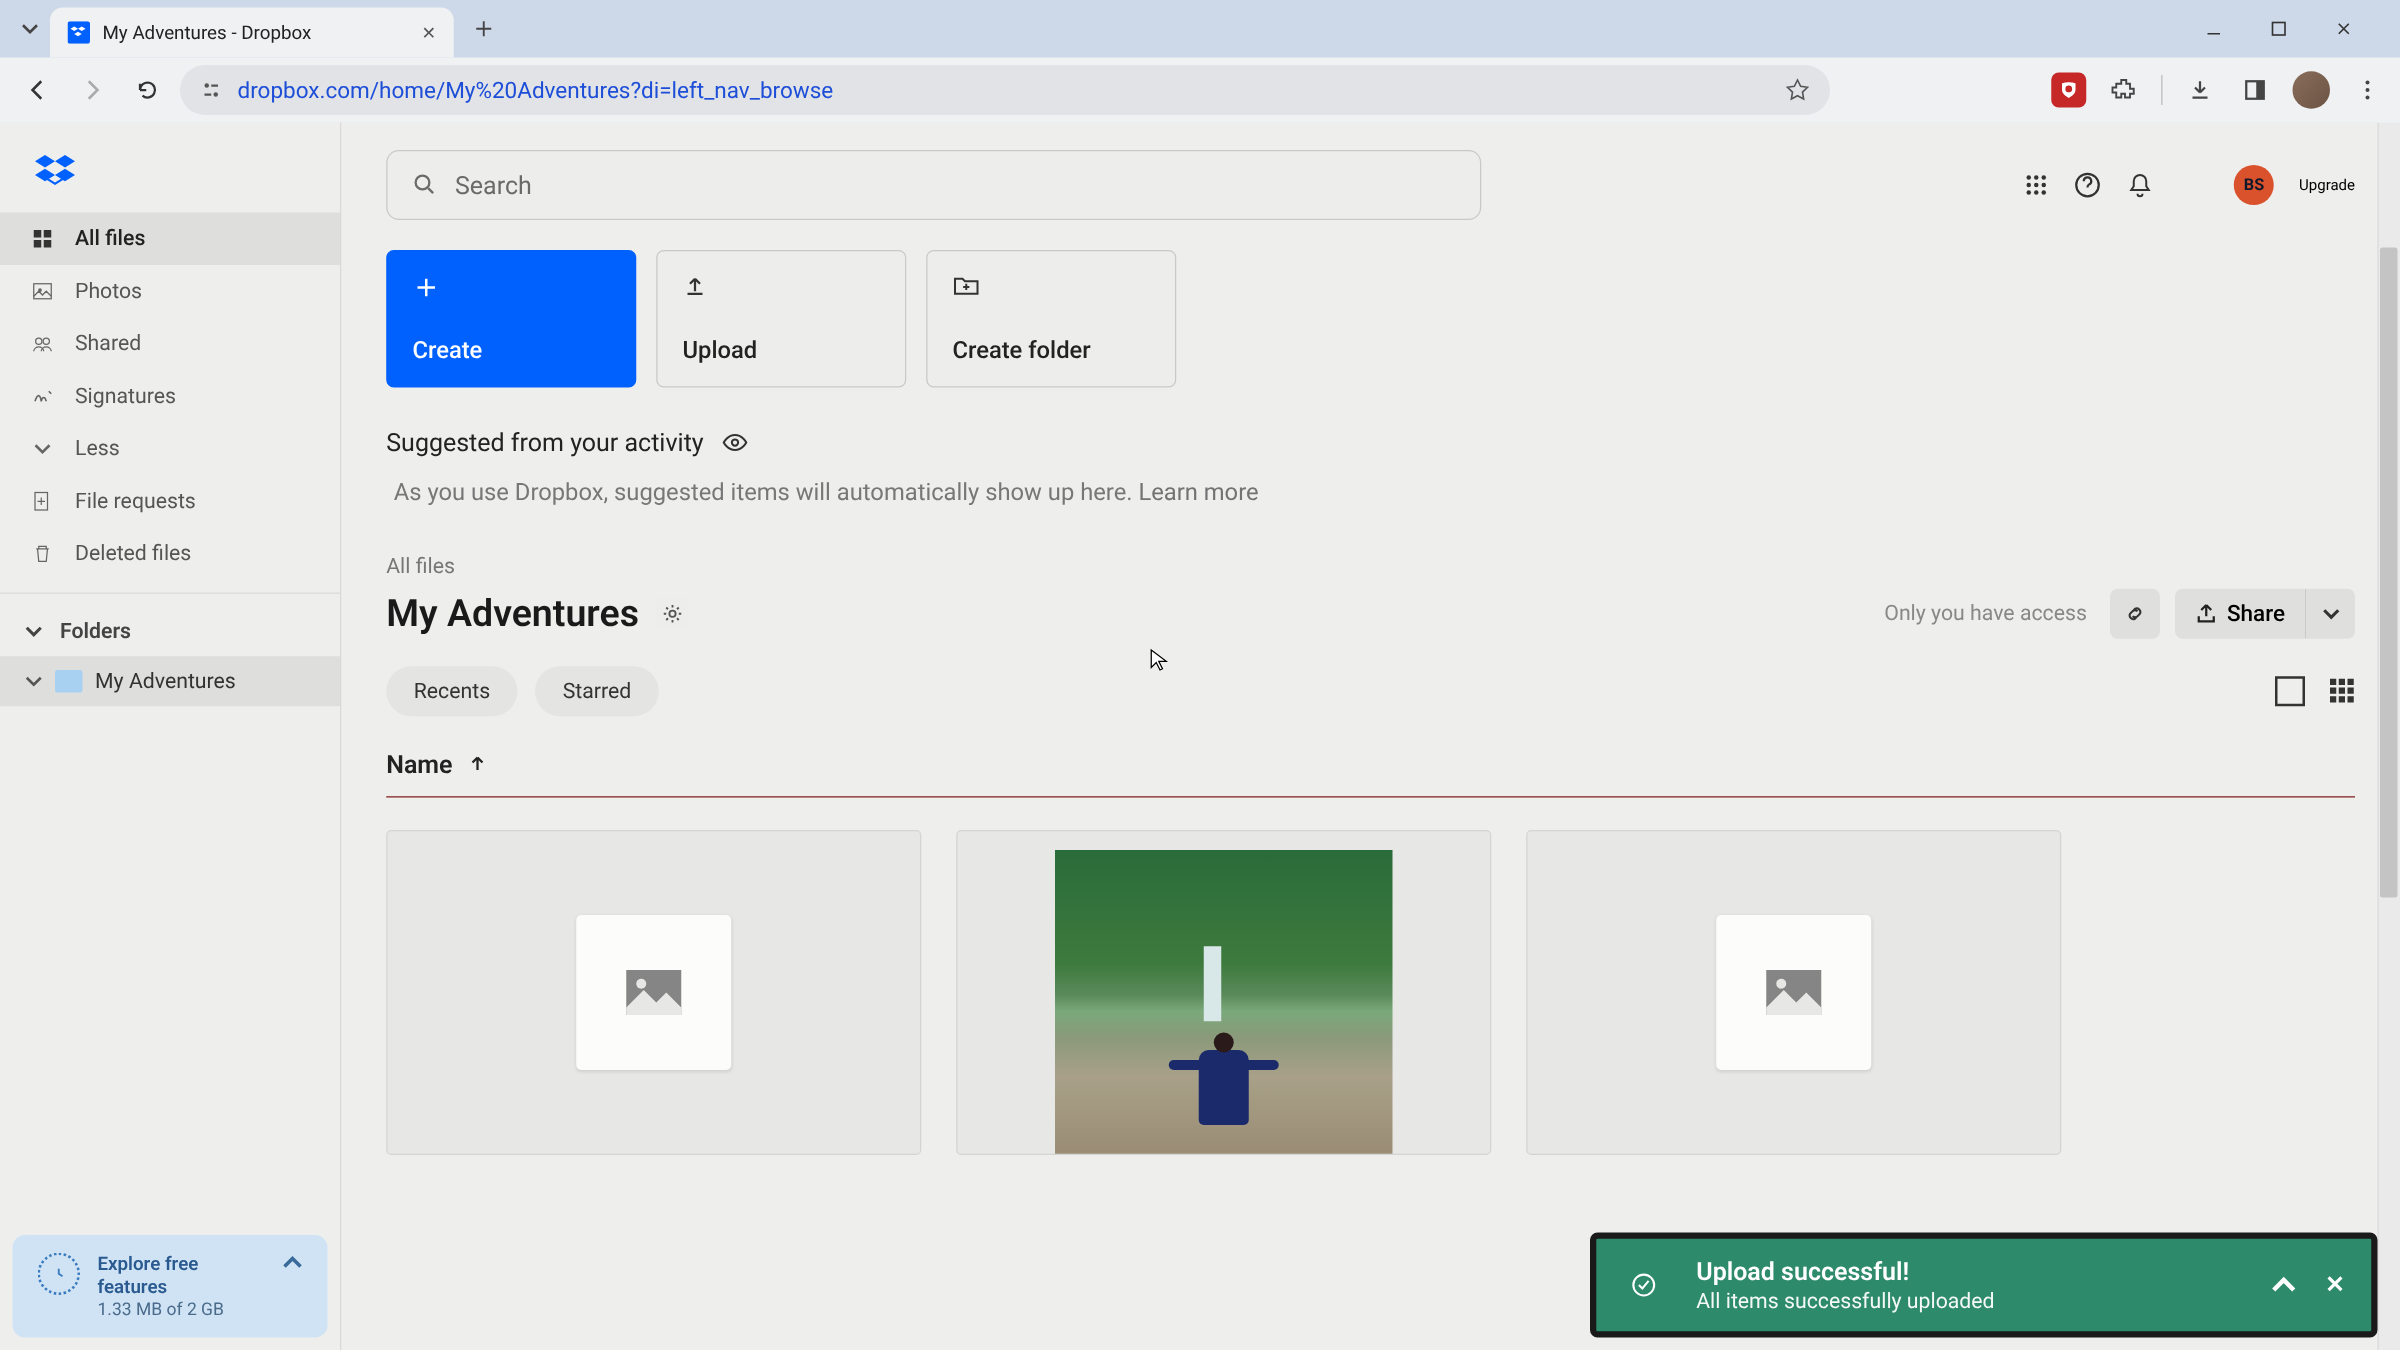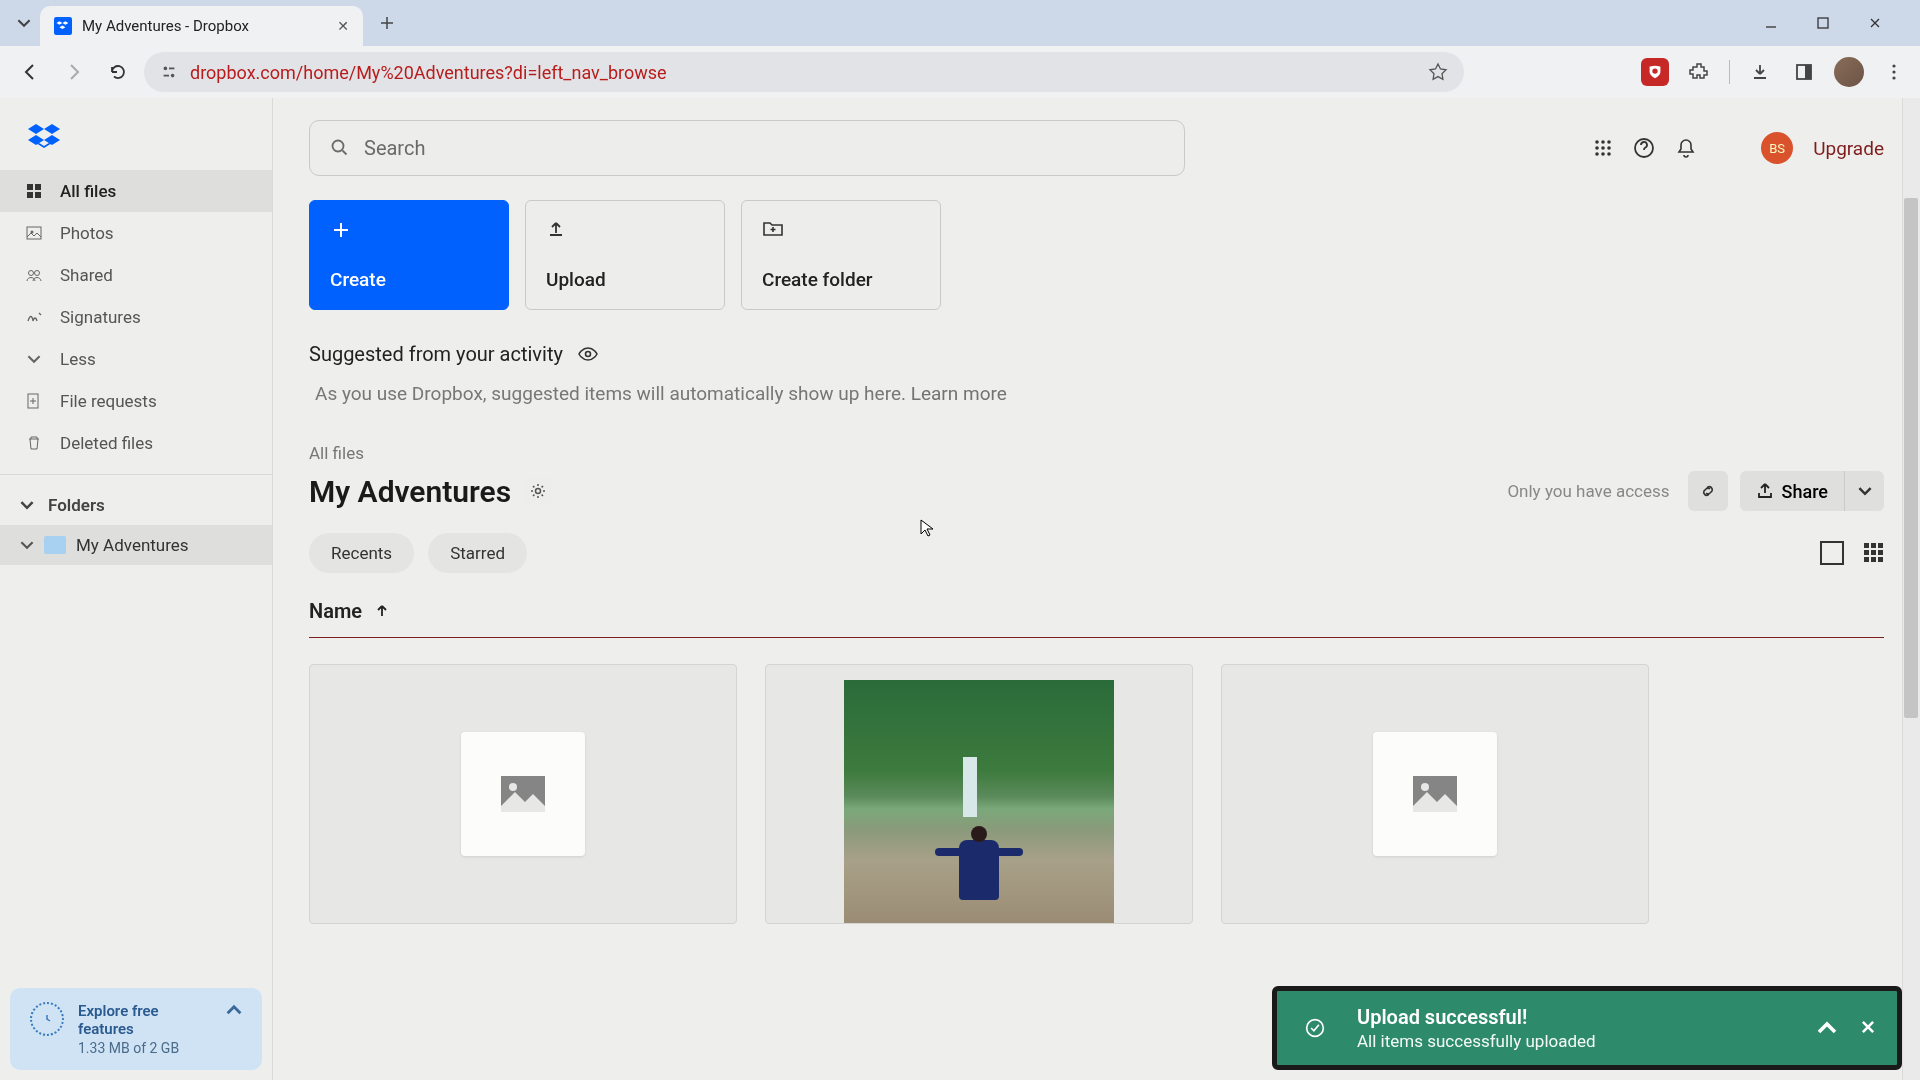--- a/index.html
+++ b/index.html
@@ -13,21 +13,21 @@
 .tab-favicon { width: 18px; height: 18px; }
 .tab-title { font-size: 15px; color: #222; flex: 1; white-space: nowrap; overflow: hidden; }
 .tab-close { color: #555; font-size: 14px; }
 .new-tab { width: 32px; height: 32px; display: flex; align-items: center; justify-content: center; color: #444; margin-left: 8px; }
 .window-controls { margin-left: auto; display: flex; gap: 24px; padding-right: 16px; color: #333; }
 .window-controls span { width: 28px; text-align: center; }
 
 .addr-bar { display: flex; align-items: center; background: #eff1f3; height: 52px; padding: 0 12px; gap: 8px; }
 .nav-btn { width: 36px; height: 36px; display: flex; align-items: center; justify-content: center; color: #444; border-radius: 50%; }
 .nav-btn.disabled { color: #aaa; }
-.omnibox { flex: 1; max-width: 1320px; background: #e1e3e6; border-radius: 22px; height: 40px; display: flex; align-items: center; padding: 0 16px; gap: 12px; color: #b91c1c; font-size: 18px; }
+.omnibox { flex: 1; max-width: 1320px; background: #e1e3e6; border-radius: 22px; height: 40px; display: flex; align-items: center; padding: 0 16px; gap: 12px; color: #1d4ed8; font-size: 18px; }
 .omnibox .url { flex: 1; }
 .omnibox .star { color: #555; }
 .ext-icons { display: flex; align-items: center; gap: 16px; margin-left: auto; }
 .ext-icons > * { width: 28px; height: 28px; display: flex; align-items: center; justify-content: center; }
 .ublock { background: #c62828; border-radius: 6px; }
 .avatar-img { width: 30px; height: 30px; border-radius: 50%; background: linear-gradient(135deg,#8a6d5a,#6b5344); }
 .divider-v { width: 1px; height: 24px; background: #bbb; }
 
 
 .app { display: flex; height: calc(1080px - 98px); background: #eeeeed; }
@@ -47,22 +47,22 @@
 .storage-txt { flex: 1; }
 .storage-title { color: #2a5a8f; font-size: 15px; font-weight: 600; }
 .storage-sub { color: #4a6b8a; font-size: 14px; margin-top: 2px; }
 
 
 .main { flex: 1; position: relative; overflow: hidden; }
 .topbar { display: flex; align-items: center; padding: 22px 36px 16px; gap: 20px; }
 .search { flex: 0 0 auto; width: 876px; height: 56px; border: 1px solid #c9c9c7; border-radius: 10px; background: #ededeb; display: flex; align-items: center; padding: 0 20px; gap: 14px; color: #6a6a68; font-size: 20px; }
 .top-actions { margin-left: auto; display: flex; align-items: center; gap: 20px; }
 .top-ico { color: #444; }
-.avatar-badge { width: 32px; height: 32px; border-radius: 50%; background: #d9522c; color: #fef9c3; font-size: 13px; font-weight: 400; display: flex; align-items: center; justify-content: center; margin-left: 44px; }
-.upgrade { color: #7f1d1d; font-size: 19px; }
+.avatar-badge { width: 32px; height: 32px; border-radius: 50%; background: #d9522c; color: #0f172a; font-size: 13px; font-weight: 700; display: flex; align-items: center; justify-content: center; margin-left: 44px; }
+.upgrade { color: #000000; font-size: 12px; }
 
 .action-row { display: flex; gap: 16px; padding: 8px 36px 22px; }
 .act-btn { width: 200px; height: 110px; border-radius: 6px; border: 1px solid #c9c9c7; background: #ededeb; padding: 18px 20px; display: flex; flex-direction: column; justify-content: space-between; cursor: pointer; }
 .act-btn.primary { background: #0061fe; border-color: #0061fe; color: #fff; }
 .act-btn .ico { font-size: 20px; }
 .act-btn .lbl { font-size: 19px; font-weight: 500; }
 .act-btn:not(.primary) .lbl { color: #222; }
 .act-btn:not(.primary) .ico { color: #333; }
 
 .suggested { padding: 10px 36px; }

